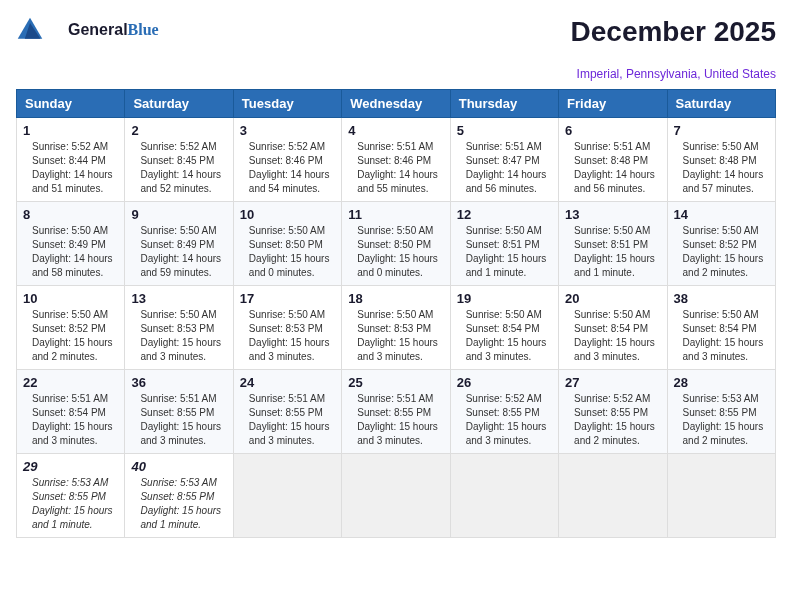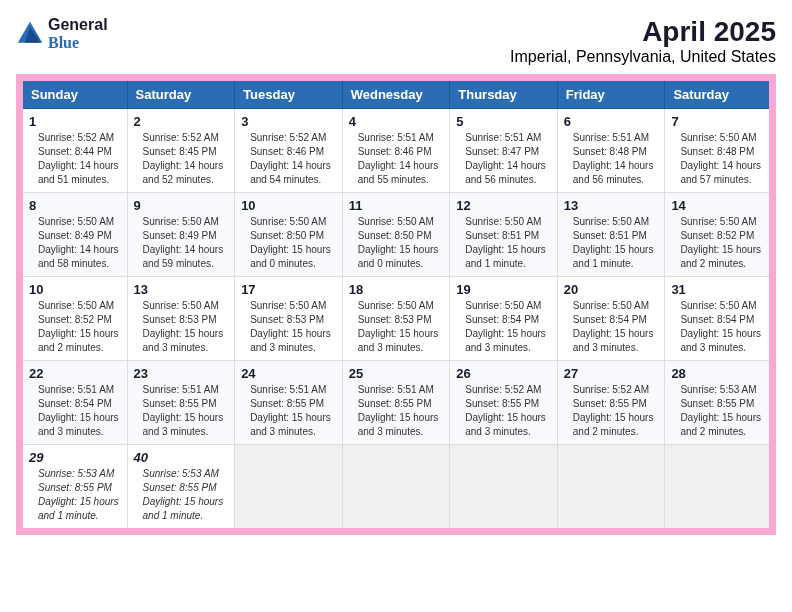--- a/index.html
+++ b/index.html
@@ -16,22 +16,23 @@
       align-items: flex-start;
       margin-bottom: 8px;
     }
     .logo {
       display: flex;
       align-items: center;
       gap: 4px;
     }
     .logo-text {
       display: flex;
-      flex-direction: column;
+      flex-direction: row;
       line-height: 1.1;
+      margin-left: 20px;
     }
     .logo-general {
       font-size: 16px;
       font-weight: bold;
       color: #1a1a2e;
     }
     .logo-blue {
       font-size: 16px;
       font-weight: bold;
       color: #2a6db5;
@@ -43,27 +44,28 @@
     }
     .title-area {
       text-align: right;
     }
     .main-title {
       font-size: 28px;
       font-weight: bold;
       color: #1a1a2e;
     }
     .subtitle {
-      font-size: 16px;
-      color: #000000;
+      font-size: 12px;
+      color: #6d28d9;
+      margin-top: 19px;
     }
     .calendar {
       width: 100%;
       border-collapse: collapse;
-      border: 7px solid #f9a8d4;
+      border: 1px solid #f9a8d4;
       padding-left: 30px;
     }
     .calendar th {
       background-color: #2a6db5;
       color: #fff;
       font-size: 13px;
       font-weight: bold;
       padding: 6px 8px;
       text-align: left;
       border: 1px solid #1a5a9a;
@@ -109,21 +111,21 @@
     <svg class="logo-icon" viewBox="0 0 32 32" xmlns="http://www.w3.org/2000/svg">
       <polygon points="16,2 30,26 2,26" fill="#2a6db5"></polygon>
       <polygon points="16,8 28,26 10,26" fill="#1a4a8a"></polygon>
     </svg>
     <div class="logo-text">
       <span class="logo-general">General</span>
       <span class="logo-blue">Blue</span>
     </div>
   </div>
   <div class="title-area">
-    <div class="main-title">April 2025</div>
+    <div class="main-title">December 2025</div>
     <div class="subtitle">Imperial, Pennsylvania, United States</div>
   </div>
 </div>
 
 <table class="calendar">
   <thead>
     <tr>
     <th>Sunday</th>
         <th>Saturday</th>
         <th>Tuesday</th>
@@ -213,31 +215,31 @@
         </td>
         <td>
           <div class="day-number">19</div>
           <div class="day-info">Sunrise: 5:50 AM<br>Sunset: 8:54 PM<br>Daylight: 15 hours<br>and 3 minutes.</div>
         </td>
         <td>
           <div class="day-number">20</div>
           <div class="day-info">Sunrise: 5:50 AM<br>Sunset: 8:54 PM<br>Daylight: 15 hours<br>and 3 minutes.</div>
         </td>
         <td>
-          <div class="day-number">31</div>
+          <div class="day-number">38</div>
           <div class="day-info">Sunrise: 5:50 AM<br>Sunset: 8:54 PM<br>Daylight: 15 hours<br>and 3 minutes.</div>
         </td>
       </tr>
       <tr>
         <td>
           <div class="day-number">22</div>
           <div class="day-info">Sunrise: 5:51 AM<br>Sunset: 8:54 PM<br>Daylight: 15 hours<br>and 3 minutes.</div>
         </td>
         <td>
-          <div class="day-number">23</div>
+          <div class="day-number">36</div>
           <div class="day-info">Sunrise: 5:51 AM<br>Sunset: 8:55 PM<br>Daylight: 15 hours<br>and 3 minutes.</div>
         </td>
         <td>
           <div class="day-number">24</div>
           <div class="day-info">Sunrise: 5:51 AM<br>Sunset: 8:55 PM<br>Daylight: 15 hours<br>and 3 minutes.</div>
         </td>
         <td>
           <div class="day-number">25</div>
           <div class="day-info">Sunrise: 5:51 AM<br>Sunset: 8:55 PM<br>Daylight: 15 hours<br>and 3 minutes.</div>
         </td>

